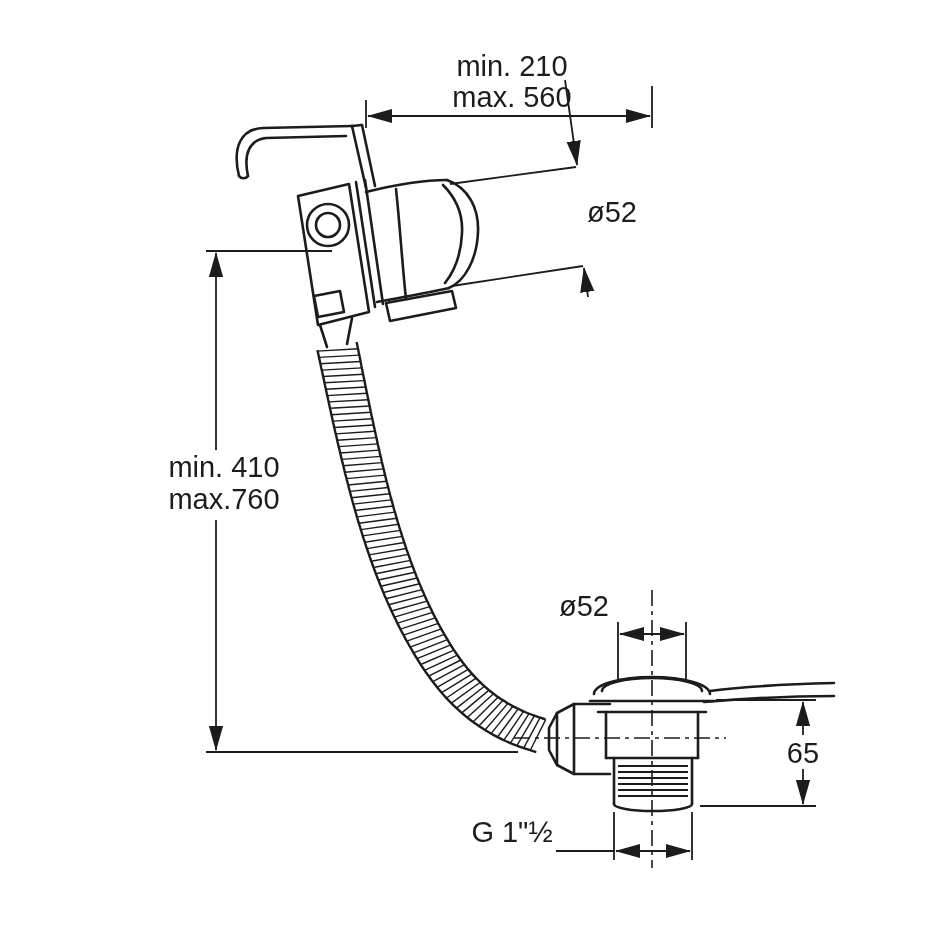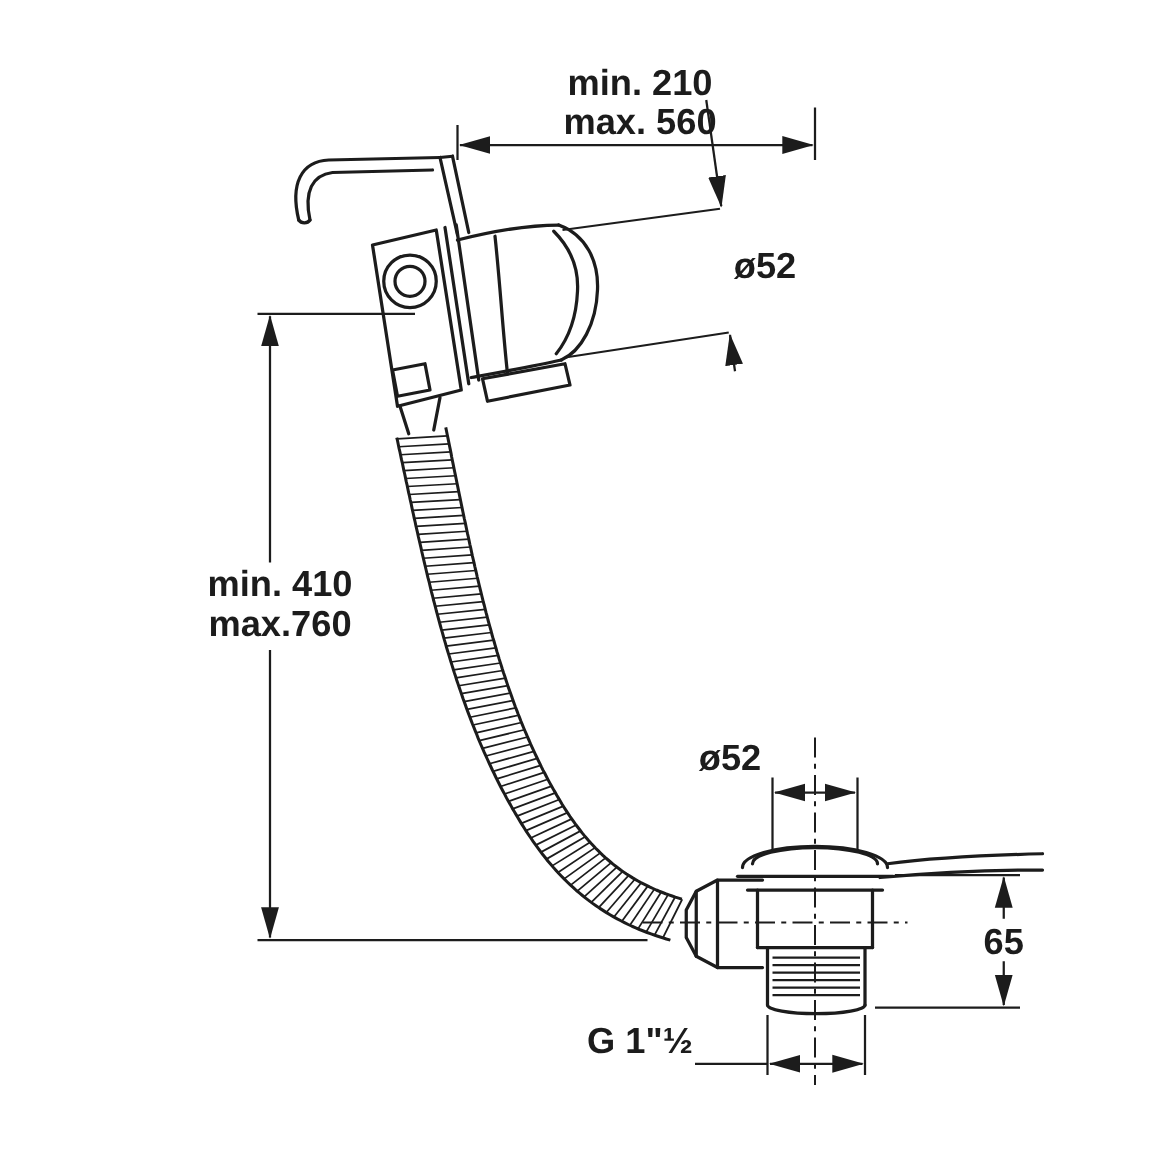--- a/index.html
+++ b/index.html
@@ -2,21 +2,21 @@
 <html style="--line: #1c1c1c; --bg: #ffffff;"><head>
 <meta charset="utf-8">
 <style>
   :root { --line: #1c1c1c; --bg: #ffffff; }
   html, body {
     margin: 0; padding: 0;
     width: 935px; height: 935px;
     background: var(--bg);
     font-family: "Liberation Sans", sans-serif;
   }
-  .canvas { width: 761px; height: 935px; font-weight: bold; }
+  .canvas { width: 761px; height: 935px; }
   svg { display: block; }
   .obj  { fill: none; stroke: var(--line); stroke-width: 2.6; stroke-linecap: round; stroke-linejoin: round; }
   .thin { fill: none; stroke: var(--line); stroke-width: 1.8; stroke-linecap: butt; }
   .dim  { fill: none; stroke: var(--line); stroke-width: 1.8; stroke-linecap: butt; }
   .cl   { fill: none; stroke: var(--line); stroke-width: 1.6; stroke-dasharray: 16 5 4 5; }
   .ribs line { stroke: var(--line); stroke-width: 1.4; }
   .hose-edge { fill: none; stroke: var(--line); stroke-width: 2.4; stroke-linejoin: round; }
   text { font-family: "Liberation Sans", sans-serif; font-size: 29px; fill: var(--line); }
   .bg { fill: var(--bg); stroke: none; }
   #hose-guide { fill: none; stroke: none; }

